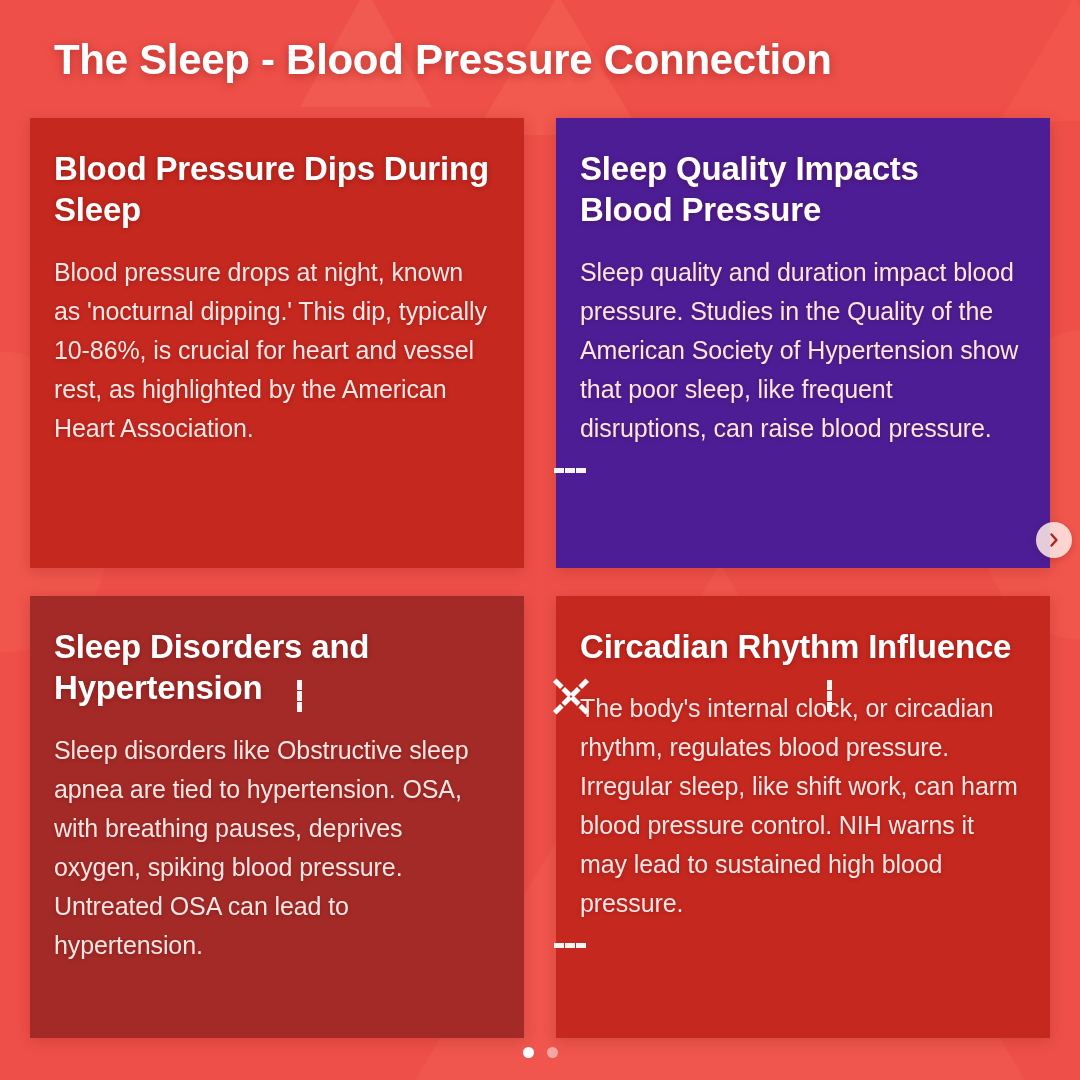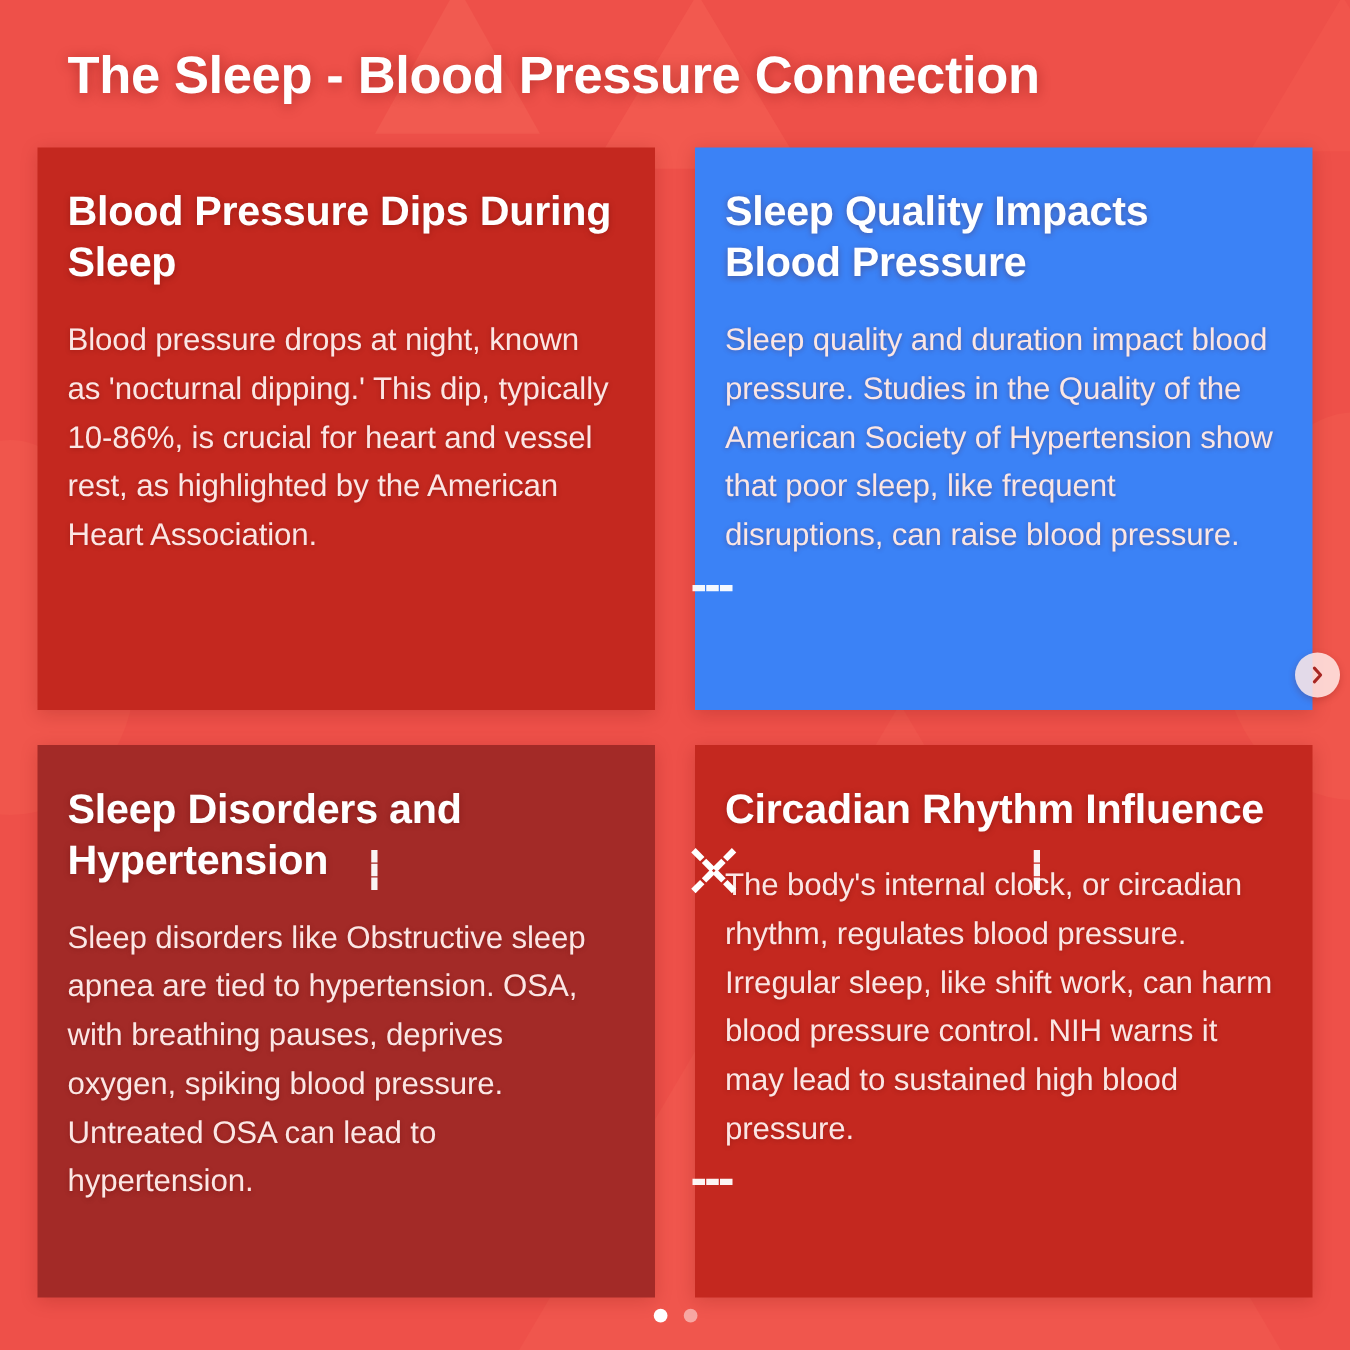--- a/index.html
+++ b/index.html
@@ -87,21 +87,21 @@
     left:30px; top:118px;
     width:1020px; height:920px;
   }
 
   .card {
     position:absolute;
     padding:30px 30px 24px 24px;
     box-shadow:0 3px 14px rgba(110,14,10,0.22);
   }
   .card-tl { left:0px;   top:0px;   width:494px; height:450px; background:#c4281f; }
-  .card-tr { left:526px; top:0px;   width:494px; height:450px; background:#3b82f6; }
+  .card-tr { left:526px; top:0px;   width:494px; height:450px; background:#4c1d95; }
   .card-bl { left:0px;   top:478px; width:494px; height:442px; background:#a32a27; }
   .card-br { left:526px; top:478px; width:494px; height:442px; background:#c4281f; }
 
   .card h2 {
     font-size:33px;
     font-weight:bold;
     line-height:1.25;
     color:#ffffff;
     letter-spacing:-0.2px;
     text-shadow:0 1px 5px rgba(90,8,6,0.35);

